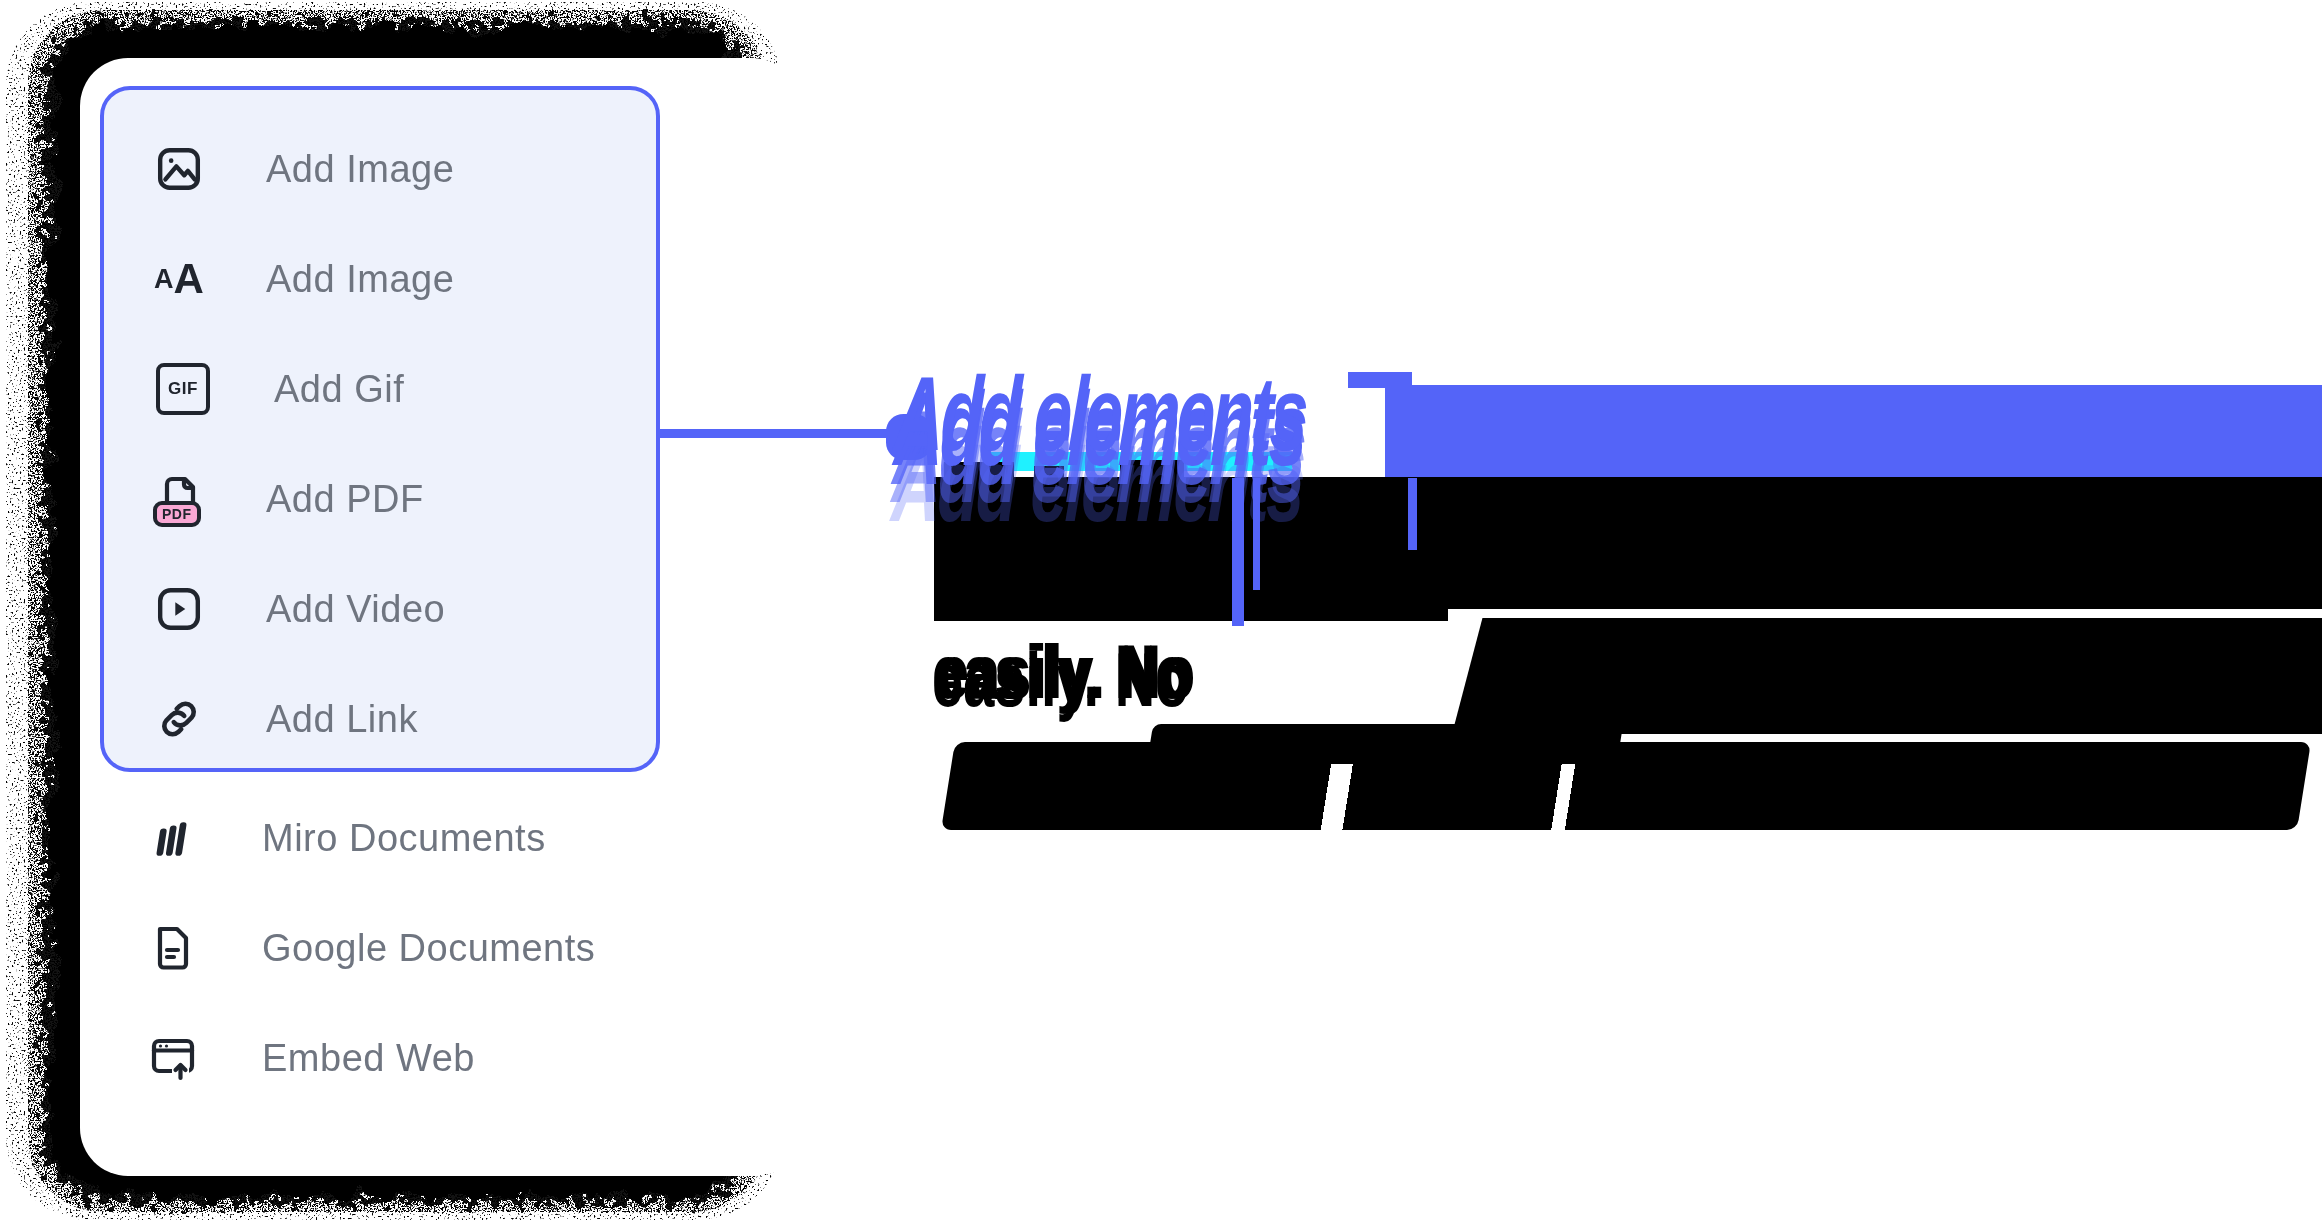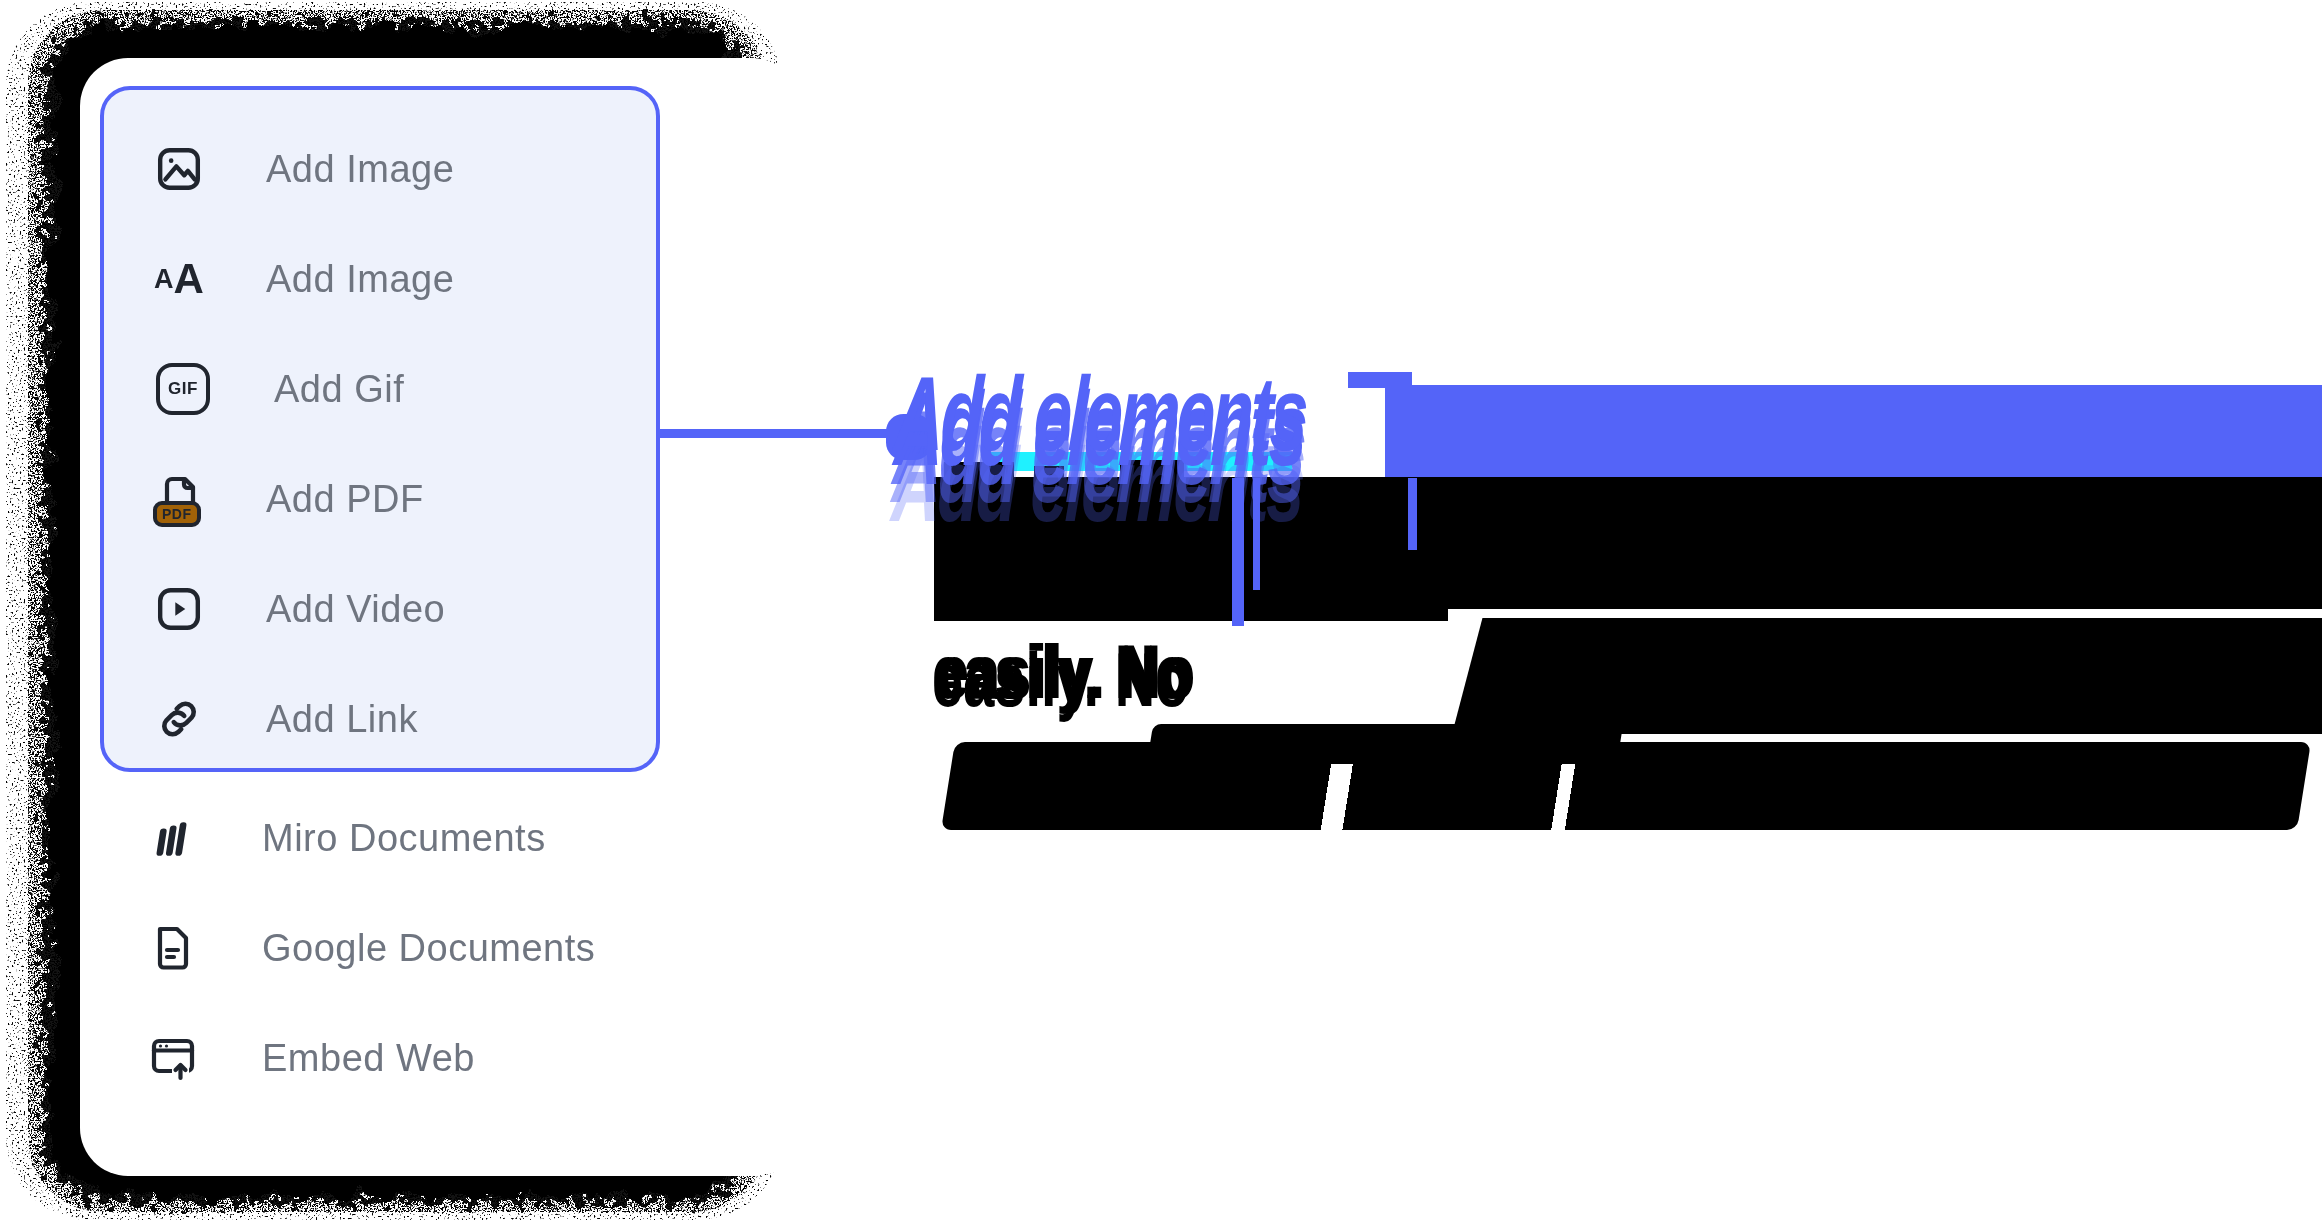--- a/index.html
+++ b/index.html
@@ -37,30 +37,30 @@
     font-size:38px;color:var(--label-gray,#6F7580);
     letter-spacing:.5px;white-space:nowrap;
   }
   
   .text-glyph{font-weight:700;color:var(--icon-dark,#20252E);align-items:baseline;}
   .text-glyph .a-sm{font-size:27px;line-height:1;}
   .text-glyph .a-lg{font-size:42px;line-height:1;}
   
   .gif-badge{
     width:54px !important;flex-basis:54px !important;height:43px;
-    border:4.5px solid var(--icon-dark,#20252E);border-radius:16px;
+    border:4.5px solid var(--icon-dark,#20252E);border-radius:8px;
     align-items:center;justify-content:center;box-sizing:border-box;
   }
   .gif-text{font-size:17px;font-weight:800;letter-spacing:.5px;color:var(--icon-dark,#20252E);}
   
   .pdf-icon svg{position:absolute;top:0;left:0;}
   .pdf-badge{
     position:absolute;left:-3px;bottom:-2px;
     border:4.5px solid var(--icon-dark,#20252E);border-radius:9px;
-    background:#a16207;color:var(--icon-dark,#20252E);
+    background:#f9a8d4;color:var(--icon-dark,#20252E);
     font-size:14px;font-weight:800;letter-spacing:.5px;
     padding:1px 5px;line-height:1.15;
   }
   
   .connector-line{
     position:absolute;left:658px;top:429px;width:232px;height:9px;
     background:var(--accent-blue,#5464F8);z-index:4;
   }
   .connector-dot{
     position:absolute;left:886px;top:414px;width:46px;height:46px;

